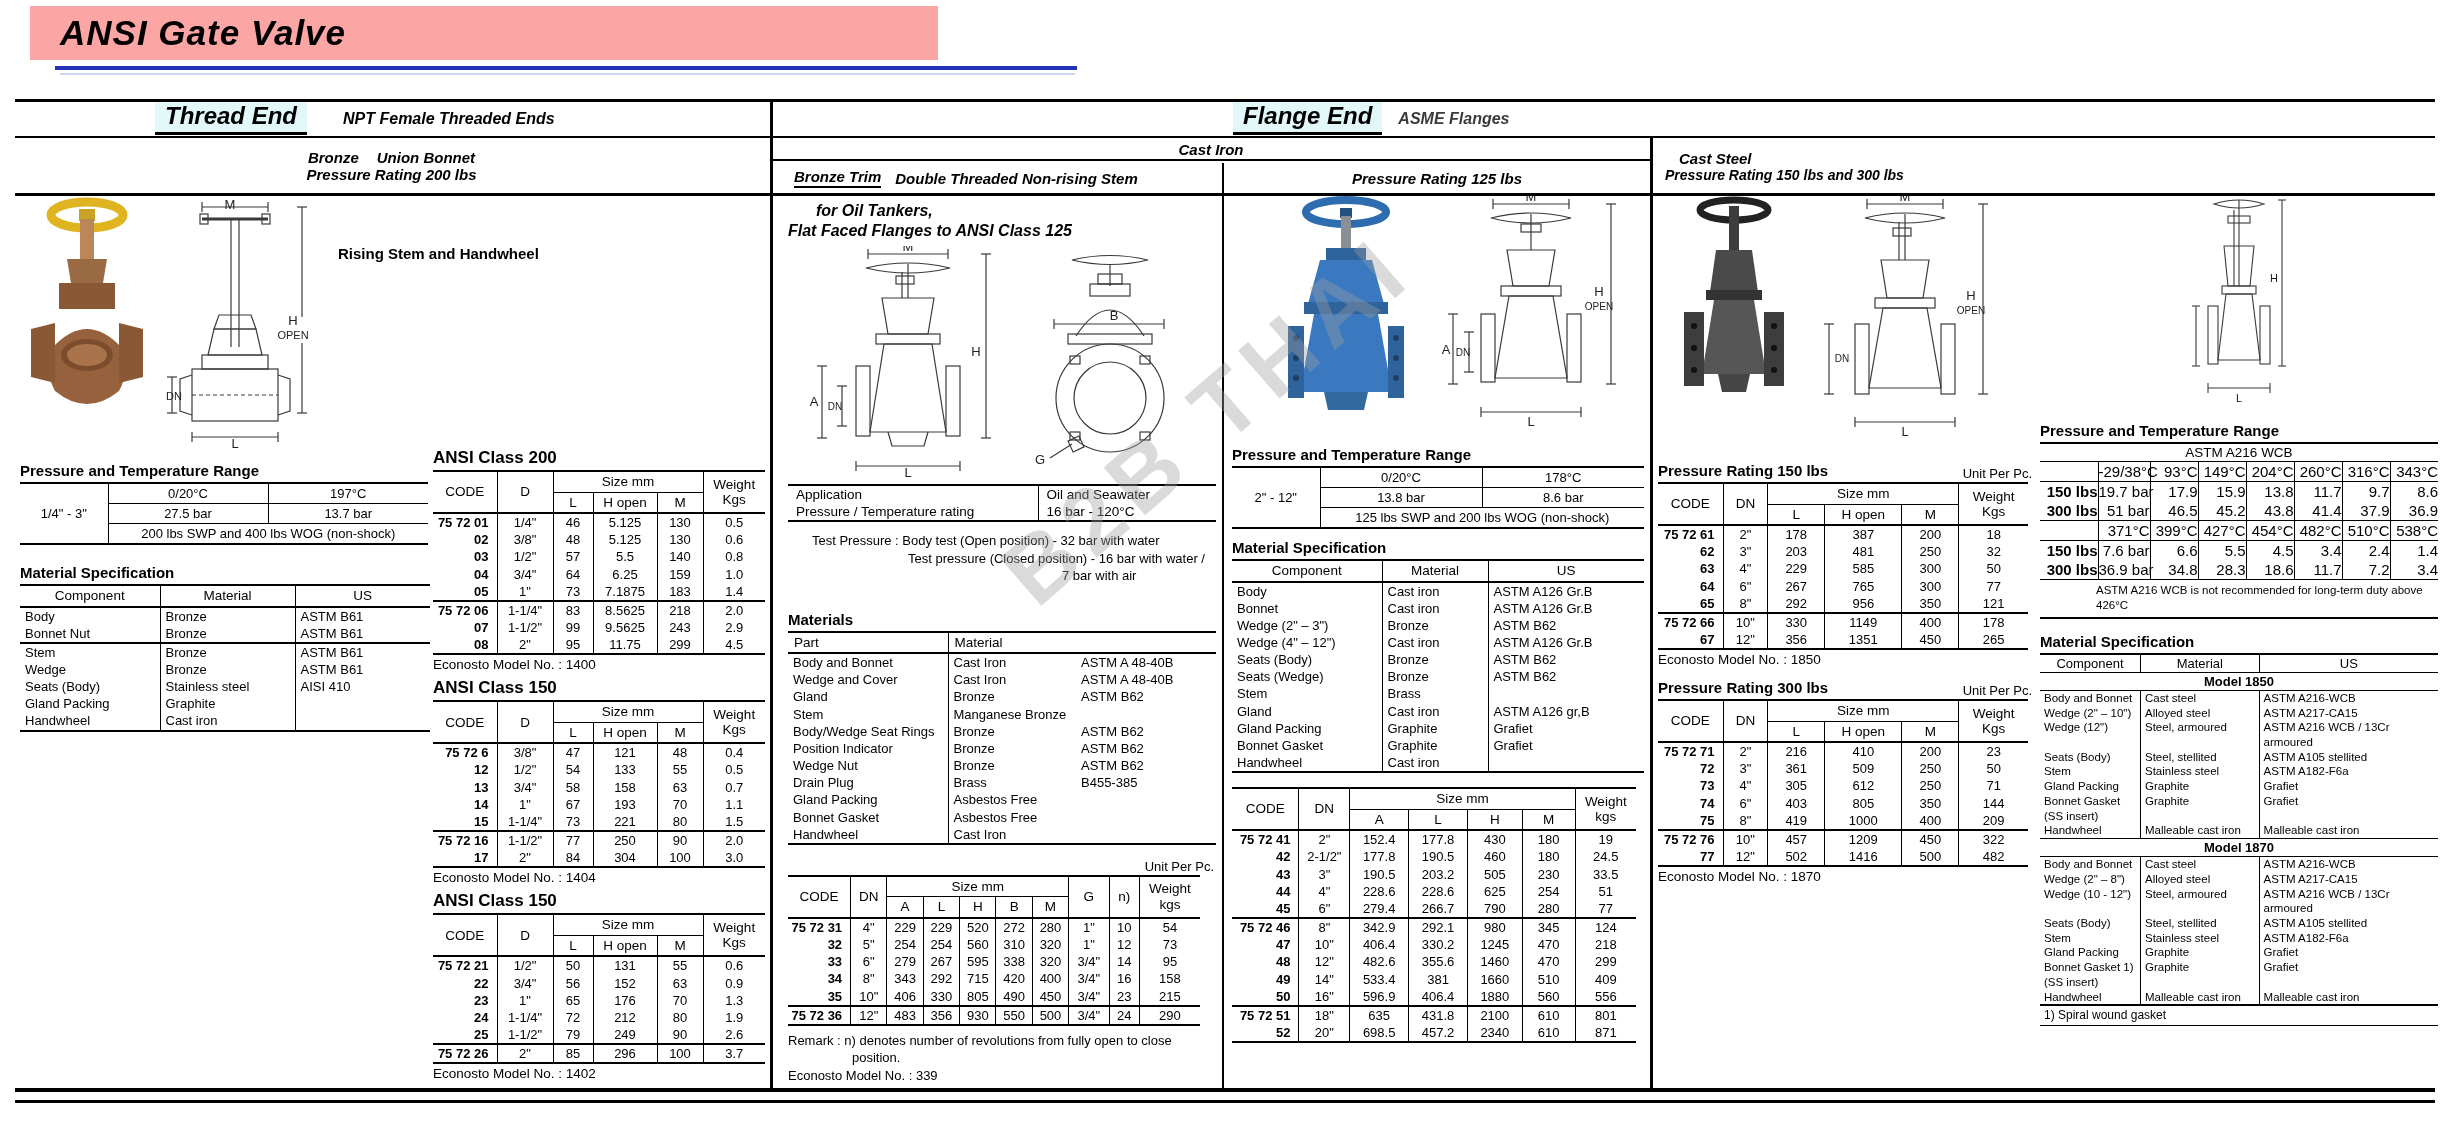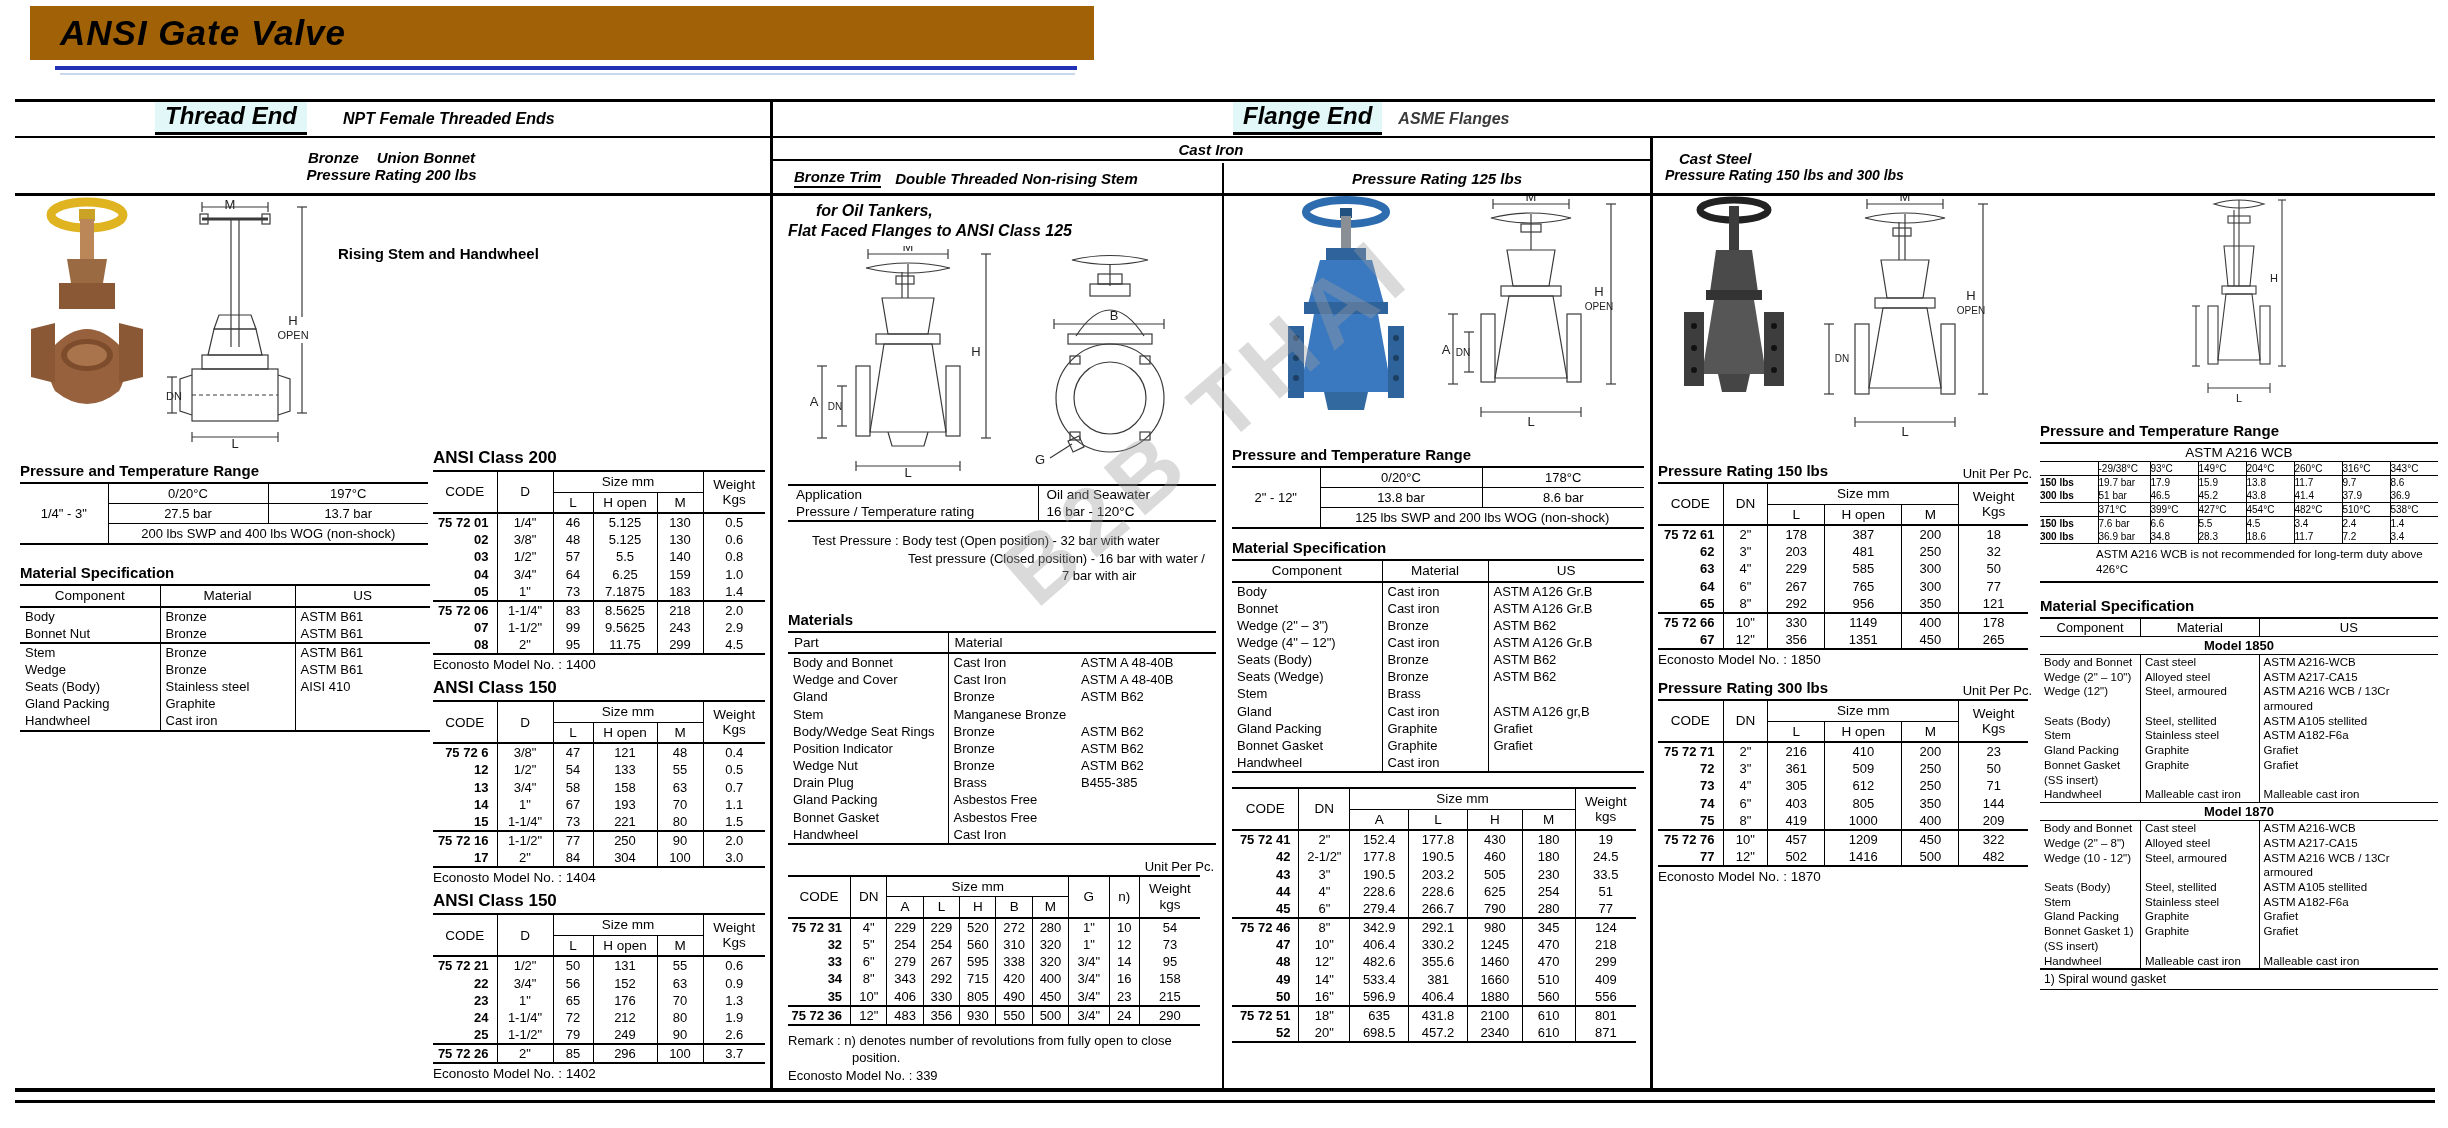--- a/index.html
+++ b/index.html
@@ -3,21 +3,21 @@
 <meta charset="utf-8">
 <style>
 *{margin:0;padding:0;box-sizing:border-box}
 html,body{background:#ffffff}
 .page{position:relative;width:2448px;height:1128px;background:#fff;font-family:"Liberation Sans",sans-serif;color:#000;overflow:hidden}
 .abs{position:absolute}
 .bi{font-weight:bold;font-style:italic}
 .hrule{position:absolute;background:#000}
 .vrule{position:absolute;background:#000}
 
-.title-band{position:absolute;left:30px;top:6px;width:1064px;height:54px;background:#a16207;display:flex;align-items:center}
+.title-band{position:absolute;left:30px;top:6px;width:908px;height:54px;background:#fca5a5;display:flex;align-items:center}
 .title-text{font-size:35px;font-weight:bold;font-style:italic;letter-spacing:1px;padding-left:30px}
 .title-rule{position:absolute;left:55px;top:66px;width:1022px;height:4px;background:#2231b5}
 .title-rule2{position:absolute;left:60px;top:73px;width:1015px;height:2px;background:#c7d8ef}
 
 .hl{background:#e2f8f8;padding:0 10px 2px 10px;border-bottom:3px solid #000}
 .band{position:absolute;display:flex;align-items:center}
 .center2{flex-direction:column;justify-content:center;align-items:center}
 
 table.t{border-collapse:collapse;table-layout:fixed;border-top:2px solid #000;border-bottom:2px solid #000;background:transparent}
 table.t th{font-weight:normal;font-size:13.5px;line-height:1.15;padding:2px 2px;text-align:center;vertical-align:middle}
@@ -40,21 +40,21 @@
 table.ptr td.c2{border-left:1px solid #000}
 table.ptr tr:nth-child(1) td:not(.sz),table.ptr tr:nth-child(2) td:not(.sz){border-bottom:1px solid #000}
 
 table.app{border-collapse:collapse;width:100%;border-top:2px solid #000;border-bottom:2px solid #000;table-layout:fixed}
 table.app td{font-size:13.5px;padding:1px 8px;text-align:left;vertical-align:top}
 table.app td:last-child{border-left:1.5px solid #000}
 
 .astm-box{border-top:2px solid #000;border-bottom:2px solid #000}
 .astm-title{text-align:center;font-size:13.5px;padding:1px 0;border-bottom:1px solid #000}
 table.astm{border-collapse:collapse;width:100%;table-layout:fixed}
-table.astm td{font-size:10px;text-align:left;padding:1px 0;white-space:nowrap}
+table.astm td{font-size:15px;text-align:right;padding:1px 0;white-space:nowrap}
 table.astm td:first-child{font-weight:bold}
 table.astm :is(td):not(:first-child){border-left:1px solid #000}
 table.astm tbody tr.grp td{border-top:1px solid #000}
 .astm-note{border-top:1px solid #000;font-size:11.5px;line-height:1.3;padding:3px 4px 4px 56px}
 
 .m3-wrap{border-top:2px solid #000;border-bottom:2px solid #000}
 table.m3{border-collapse:collapse;width:100%;table-layout:fixed}
 table.m3 th{font-weight:normal;font-size:13px;padding:1px 4px;text-align:center}
 table.m3 td{font-size:11.5px;line-height:1.28;padding:0 4px;text-align:left;vertical-align:top;white-space:normal}
 table.m3 :is(th,td):not(:first-child){border-left:1px solid #000}

